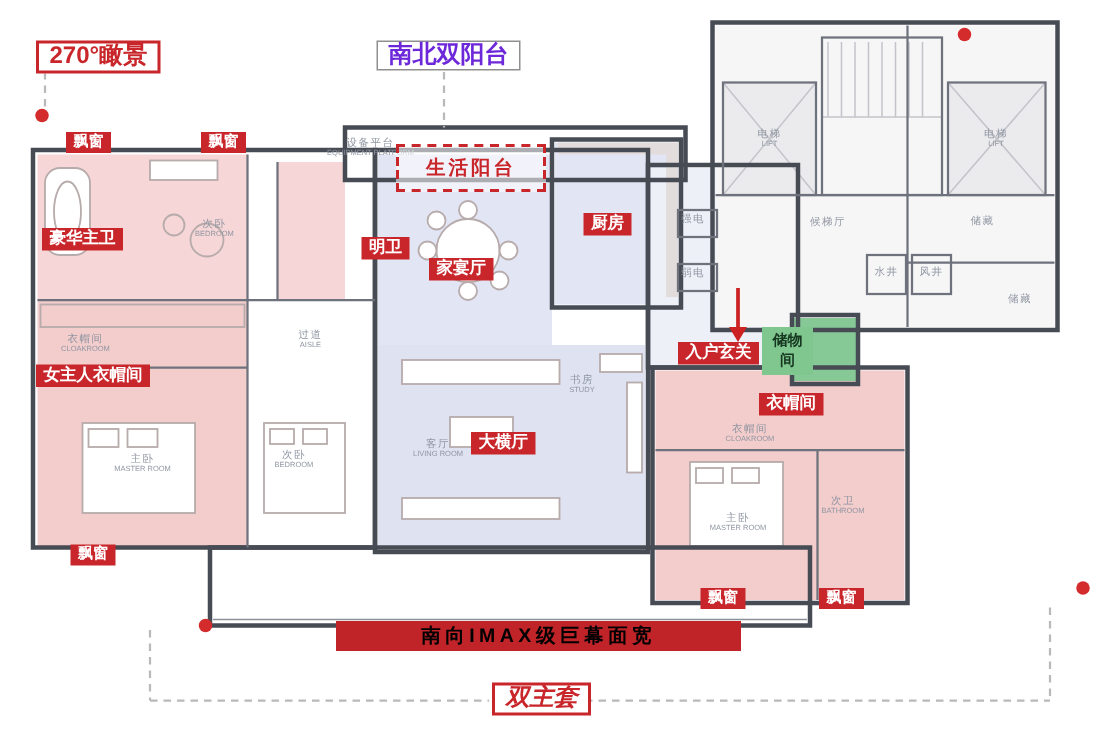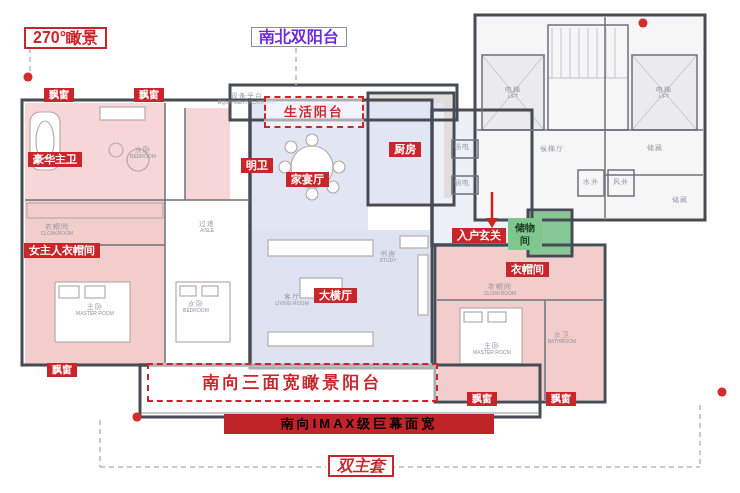--- a/index.html
+++ b/index.html
@@ -136,21 +136,20 @@
       <circle cx="137" cy="417" r="4.5"></circle>
       <circle cx="722" cy="392" r="4.5"></circle>
       <circle cx="643" cy="23" r="4.5"></circle>
     </g>
   </svg>
 
   <div class="outline-tag" style="left:24px;top:27px;">270°瞰景</div>
   <div class="outline-tag gray" style="left:251px;top:27px;">南北双阳台</div>
 
   <div class="dashed-box" style="left:264px;top:96px;width:96px;height:28px;font-size:13px;">生活阳台</div>
-  <div class="dashed-box" style="left:147px;top:363px;width:287px;height:35px;font-size:17px;letter-spacing:3px;">南向三面宽瞰景阳台</div>
 
   <div class="tag small" style="left:44px;top:88px;">飘窗</div>
   <div class="tag small" style="left:134px;top:88px;">飘窗</div>
   <div class="tag" style="left:28px;top:152px;">豪华主卫</div>
   <div class="tag" style="left:196px;top:158px;margin-left:45px;">明卫</div>
   <div class="tag" style="left:286px;top:172px;">家宴厅</div>
   <div class="tag" style="left:389px;top:142px;">厨房</div>
   <div class="tag" style="left:24px;top:243px;">女主人衣帽间</div>
   <div class="tag" style="left:452px;top:228px;">入户玄关</div>
   <div class="tag" style="left:506px;top:262px;">衣帽间</div>

